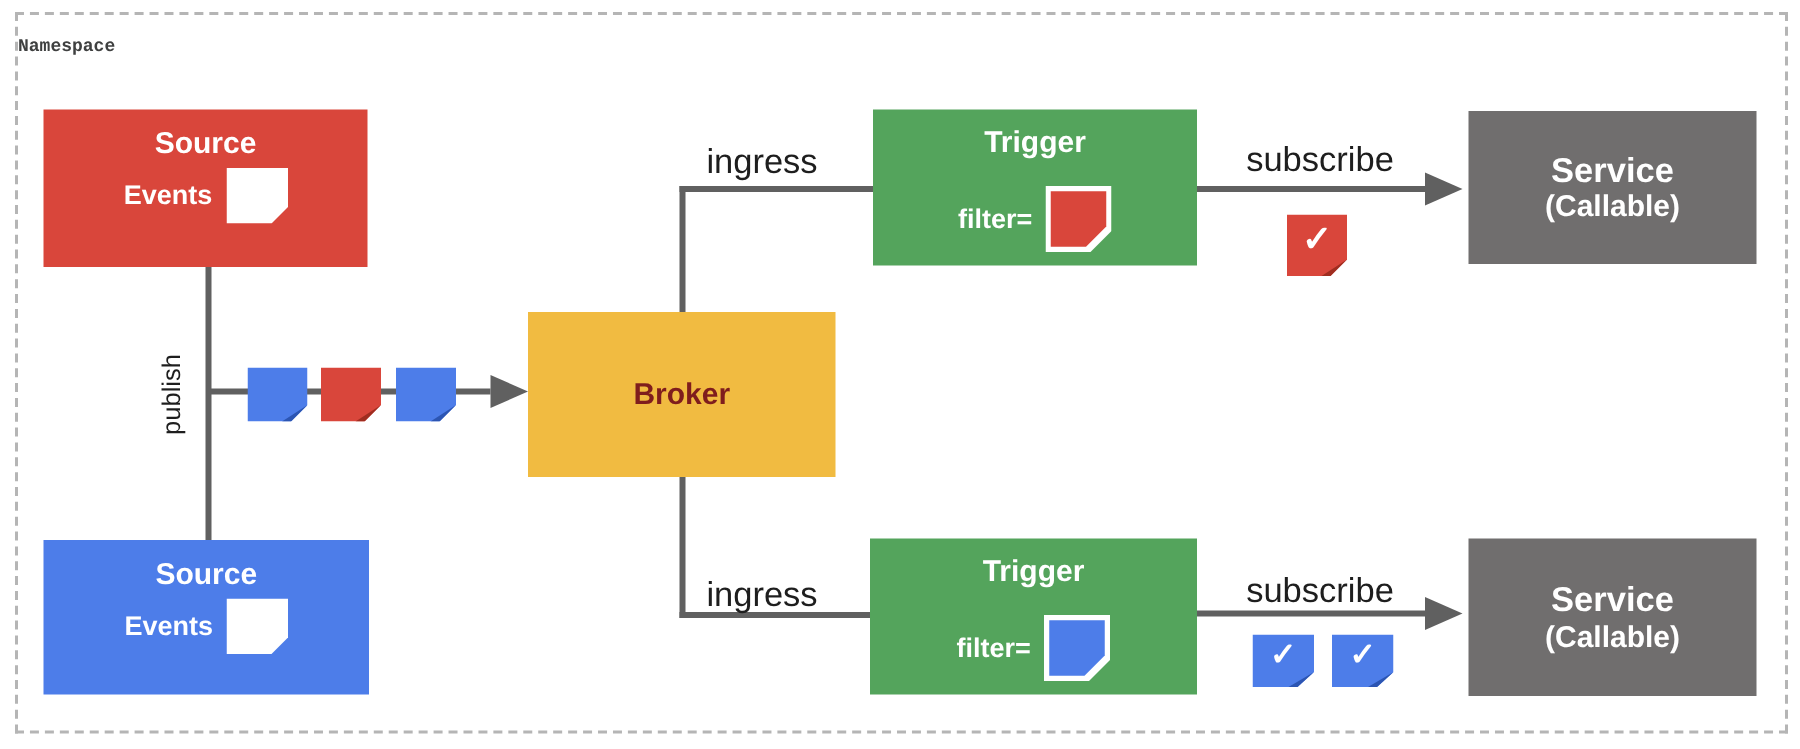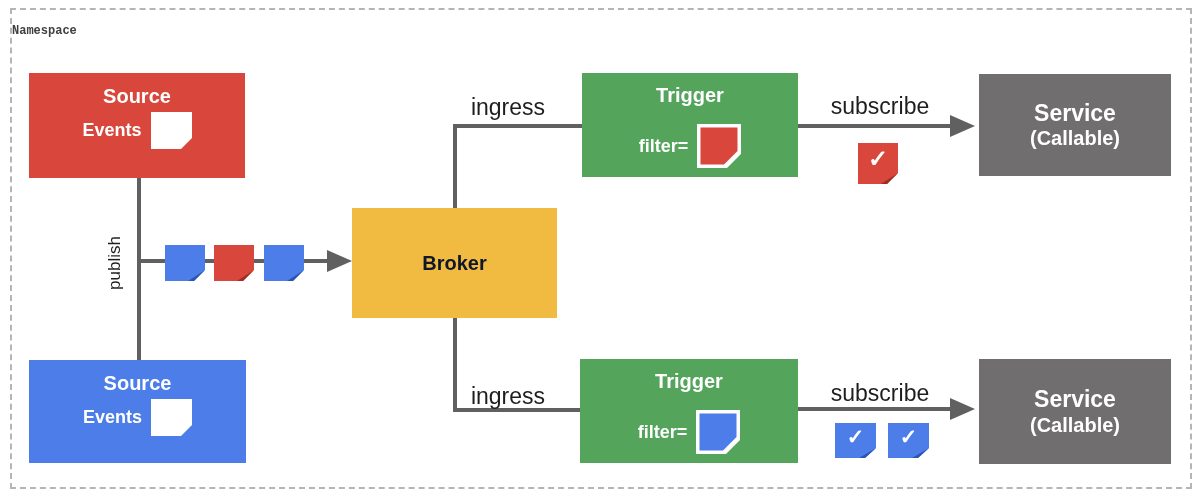--- a/index.html
+++ b/index.html
@@ -11,21 +11,21 @@
   .canvas{position:relative;width:1200px;height:499px;background:#ffffff;
           font-family:"Liberation Sans",sans-serif;overflow:hidden;}
   .frame{position:absolute;left:10px;top:8px;width:1178px;height:477px;
          border:2px dashed var(--border-dash);}
   .ns-label{position:absolute;left:12px;top:24px;font-size:12px;font-weight:bold;
             color:var(--namespace-ink);font-family:Liberation Mono, monospace;}
   .box{position:absolute;display:flex;flex-direction:column;align-items:center;color:#fff;box-sizing:border-box;}
   .box.red{background:var(--red);}
   .box.blue{background:var(--blue);}
   .box.green{background:var(--green);}
-  .box.yellow{background:var(--yellow);color:#0f172a;justify-content:center;}
+  .box.yellow{background:var(--yellow);color:#7f1d1d;justify-content:center;}
   .box.gray{background:var(--gray);justify-content:center;}
   .box-title{font-size:20px;font-weight:bold;line-height:1.15;}
   .box-subtitle{font-size:20px;font-weight:bold;line-height:1.2;}
   .box .row{display:flex;align-items:center;gap:9px;margin-top:4px;}
   .sub-label{font-size:18px;font-weight:bold;}
   .pad-src{padding-top:12px;}
   .pad-trg{padding-top:11px;gap:16px;}
   .line{position:absolute;background:var(--line);}
   .edge-label{position:absolute;font-size:23px;color:var(--label-ink);text-align:center;}
   .edge-label.rot{transform:rotate(-90deg);font-size:17px;}

